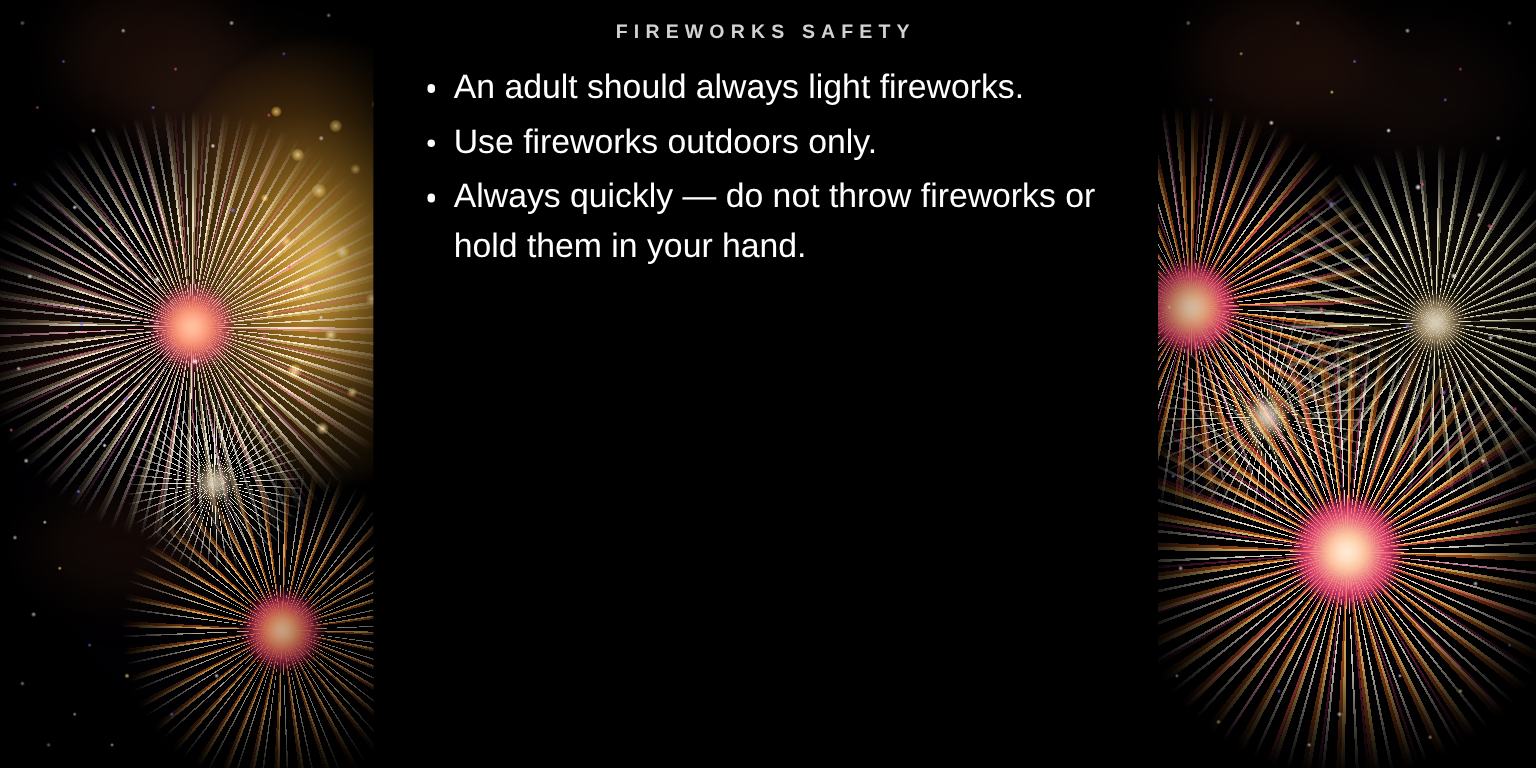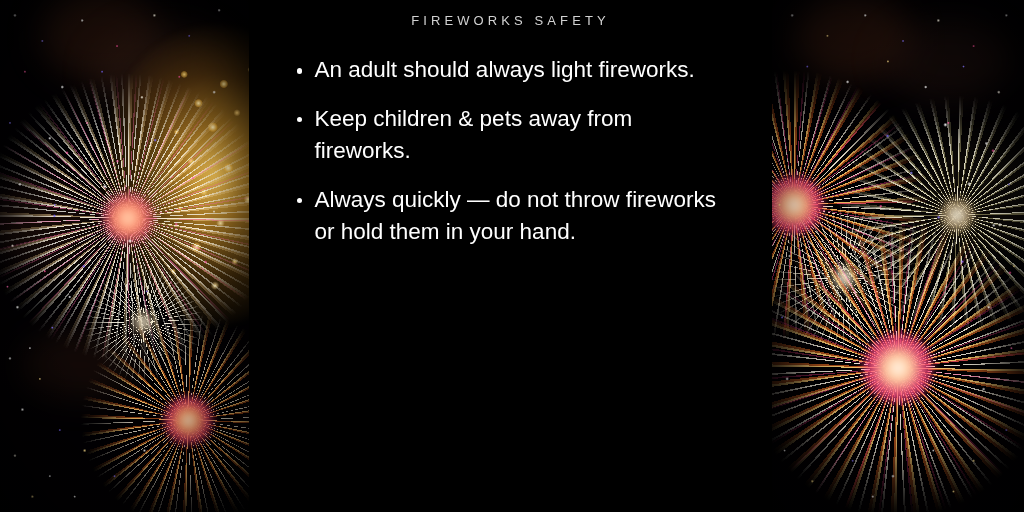--- a/index.html
+++ b/index.html
@@ -67,38 +67,38 @@
   }
 
   
   #center-panel{
     position:absolute;left:249px;top:0;width:523px;height:512px;
     background:#000;
     display:flex;flex-direction:column;align-items:center;
   }
   #eyebrow{
     margin-top:13px;
-    font-size:13px;font-weight:400;color:#d2d2d2;
+    font-size:13px;font-weight:700;color:#d2d2d2;
     letter-spacing:4.1px;text-transform:uppercase;
     white-space:nowrap;
   }
   #headline{
     margin-top:13px;
     font-size:54px;font-weight:700;color:#ffffff;
     letter-spacing:2.5px;line-height:1;
     white-space:nowrap;
   }
   #bullets{
     list-style:none;margin:10px 0 0 0;padding:0;
     width:478px;
     color:#ffffff;
     font-size:22.5px;line-height:32.6px;font-weight:400;
   }
   #bullets li{
-    position:relative;padding-left:27px;margin:16px;
+    position:relative;padding-left:27px;margin:4px;
   }
   #bullets li::before{
     content:"";position:absolute;left:9px;top:14px;
     width:5.5px;height:5.5px;border-radius:50%;background:#ffffff;
   }
 </style>
 </head>
 <body>
 
 <div id="poster">
@@ -230,21 +230,21 @@
       <div class="vignette"></div>
     </div>
   </div>
 
   <div id="center-panel">
     <div id="eyebrow">FIREWORKS SAFETY</div>
 
 
     <ul id="bullets">
       <li>An adult should always light fireworks.</li>
-      <li>Keep children &amp; pets away from fireworks.</li>
+      <li>Use fireworks outdoors only.</li>
       <li>Always quickly — do not throw fireworks or hold them in your hand.</li>
     </ul>
   </div>
 
   <div class="photo" id="photo-right">
     <div class="photo-inner">
 
       <div class="smoke" style="left:20px;top:-5px;width:120px;height:85px;background:#3c1d10;"></div>
       <div class="smoke" style="left:110px;top:20px;width:130px;height:80px;background:#2c1812;opacity:.4;"></div>
       <div class="smoke" style="left:140px;top:140px;width:120px;height:120px;background:#2a2214;opacity:.3;"></div>

